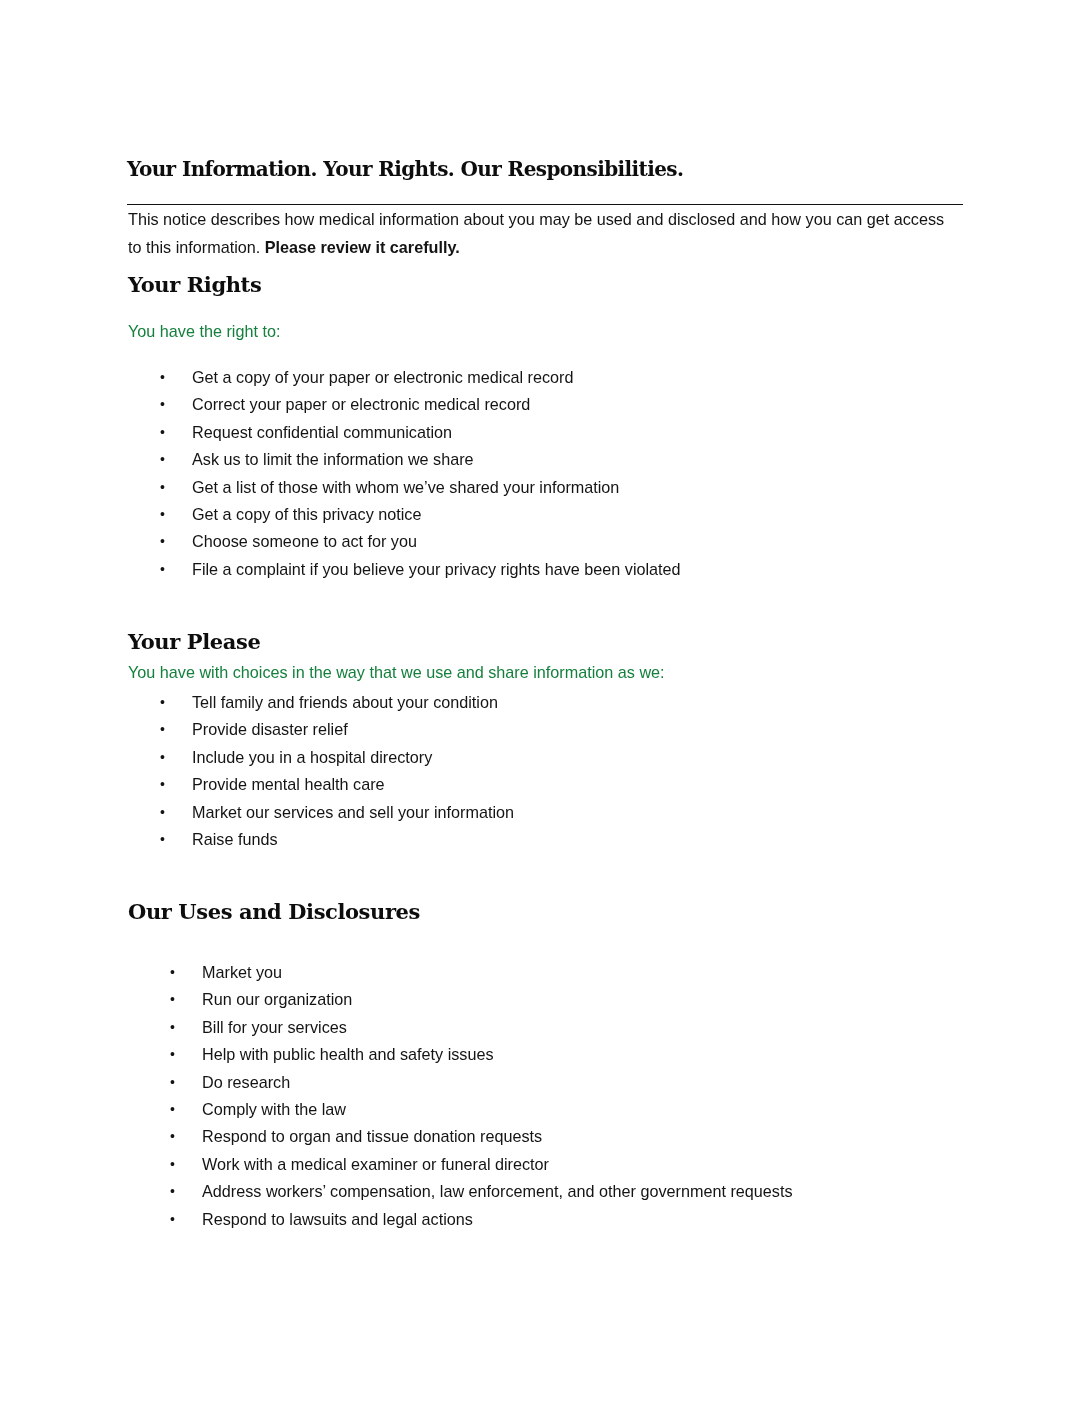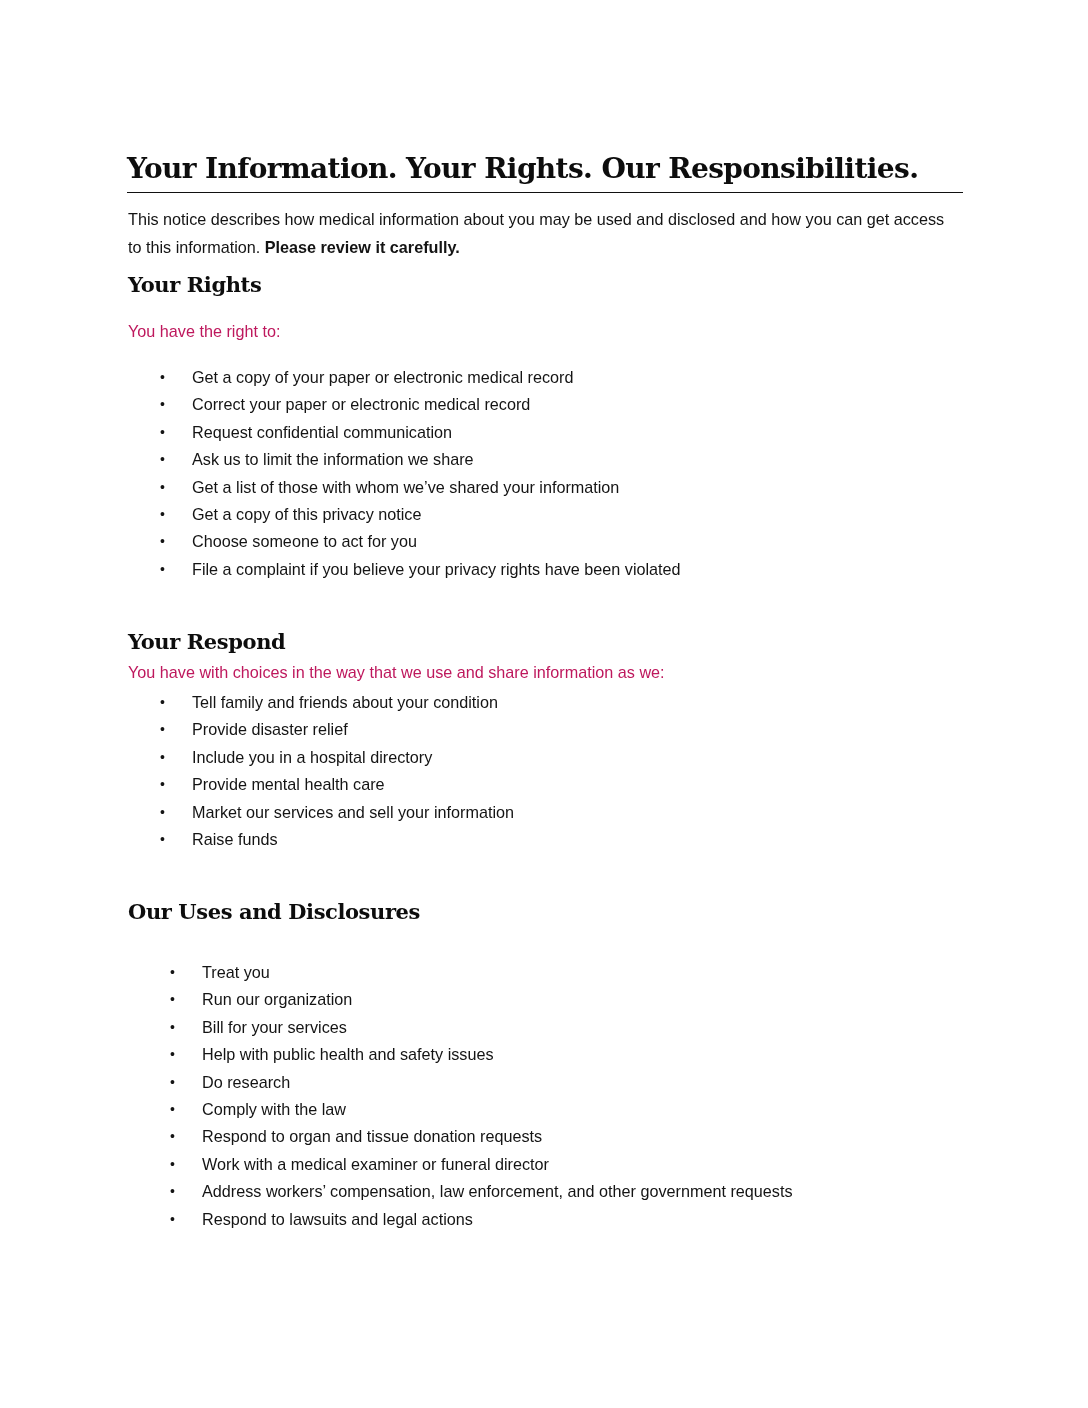--- a/index.html
+++ b/index.html
@@ -2,41 +2,41 @@
 <html><head>
 <meta charset="utf-8">
 <style>
   html, body { margin: 0; padding: 0; background: #ffffff; }
   body { width: 1088px; height: 1408px; position: relative; overflow: hidden; color: #111; }
   .page { position: absolute; left: 0; top: 0; width: 1088px; height: 1408px; background: #fff; }
 
   .title {
     position: absolute; left: 127px; top: 150px; width: 836px;
     font-family: "DejaVu Serif", "Liberation Serif", serif;
-    font-weight: bold; font-size: 28px; letter-spacing: -0.6px;
+    font-weight: bold; font-size: 20px; letter-spacing: -0.6px;
     line-height: 38px; color: #0d0d0d;
-    border-bottom: 1.5px solid #111; padding-bottom: 4px;
+    border-bottom: 1.5px solid #111; padding-bottom: 16px;
     white-space: nowrap;
   }
 
   .intro {
     position: absolute; left: 128px; top: 205px; width: 830px;
     font-family: "Liberation Sans", sans-serif; font-size: 16.2px; line-height: 28px;
     color: #141414;
   }
   .intro b { font-weight: bold; }
 
   .h2 {
     position: absolute; left: 128px;
     font-family: "DejaVu Serif", "Liberation Serif", serif;
     font-weight: bold; font-size: 21px; letter-spacing: -0.4px; line-height: 28px; color: #0d0d0d;
   }
   .lead {
     position: absolute; left: 128px;
-    font-family: "Liberation Sans", sans-serif; font-size: 16.2px; line-height: 22px; color: #be185d;
+    font-family: "Liberation Sans", sans-serif; font-size: 16.2px; line-height: 22px; color: #15803d;
   }
 
   ul.blist { list-style: none; margin: 0; padding: 0; position: absolute; }
   ul.blist li {
     position: relative;
     font-family: "Liberation Sans", sans-serif; font-size: 16.2px; color: #141414;
     line-height: 27.4px;
   }
   ul.blist li .bullet { position: absolute; top: 0; font-size: 14px; }
   ul.blist li .txt { display: block; }
@@ -95,21 +95,21 @@
       <li>
         <span class="bullet">•</span>
         <span class="txt">Choose someone to act for you</span>
       </li>
       <li>
         <span class="bullet">•</span>
         <span class="txt">File a complaint if you believe your privacy rights have been violated</span>
       </li>
     </ul>
 
-  <div class="h2" style="top:628px;">Your Respond</div>
+  <div class="h2" style="top:628px;">Your Please</div>
   <div class="lead" style="top:661px;">You have with choices in the way that we use and share information as we:</div>
   <ul class="blist" id="choices-list">
       <li>
         <span class="bullet">•</span>
         <span class="txt">Tell family and friends about your condition</span>
       </li>
       <li>
         <span class="bullet">•</span>
         <span class="txt">Provide disaster relief</span>
       </li>
@@ -128,21 +128,21 @@
       <li>
         <span class="bullet">•</span>
         <span class="txt">Raise funds</span>
       </li>
     </ul>
 
   <div class="h2" style="top:898px;">Our Uses and Disclosures</div>
   <ul class="blist" id="uses-list">
       <li>
         <span class="bullet">•</span>
-        <span class="txt">Treat you</span>
+        <span class="txt">Market you</span>
       </li>
       <li>
         <span class="bullet">•</span>
         <span class="txt">Run our organization</span>
       </li>
       <li>
         <span class="bullet">•</span>
         <span class="txt">Bill for your services</span>
       </li>
       <li>

